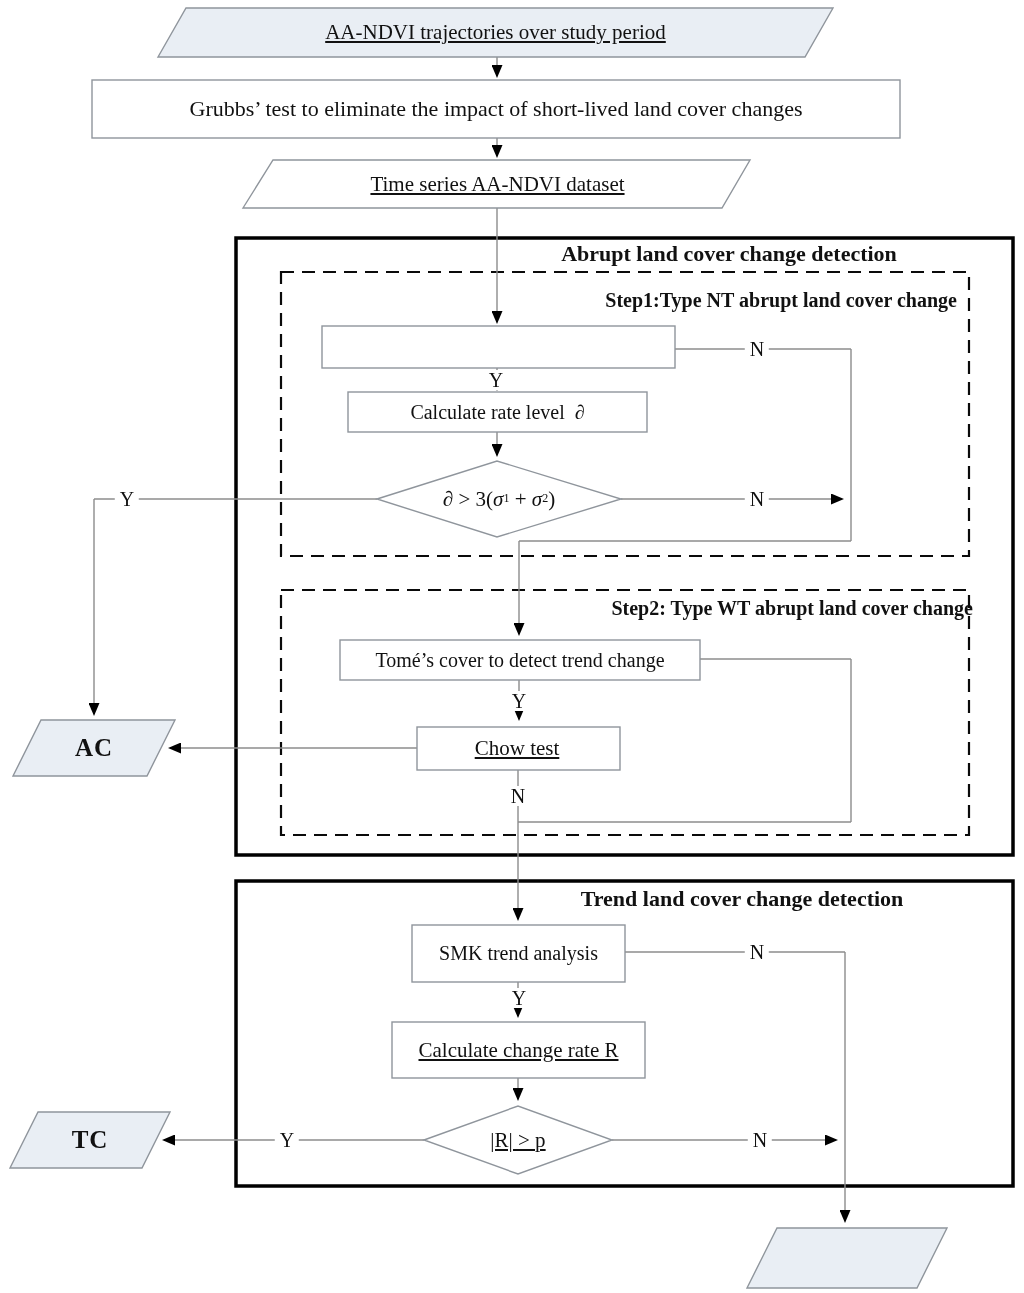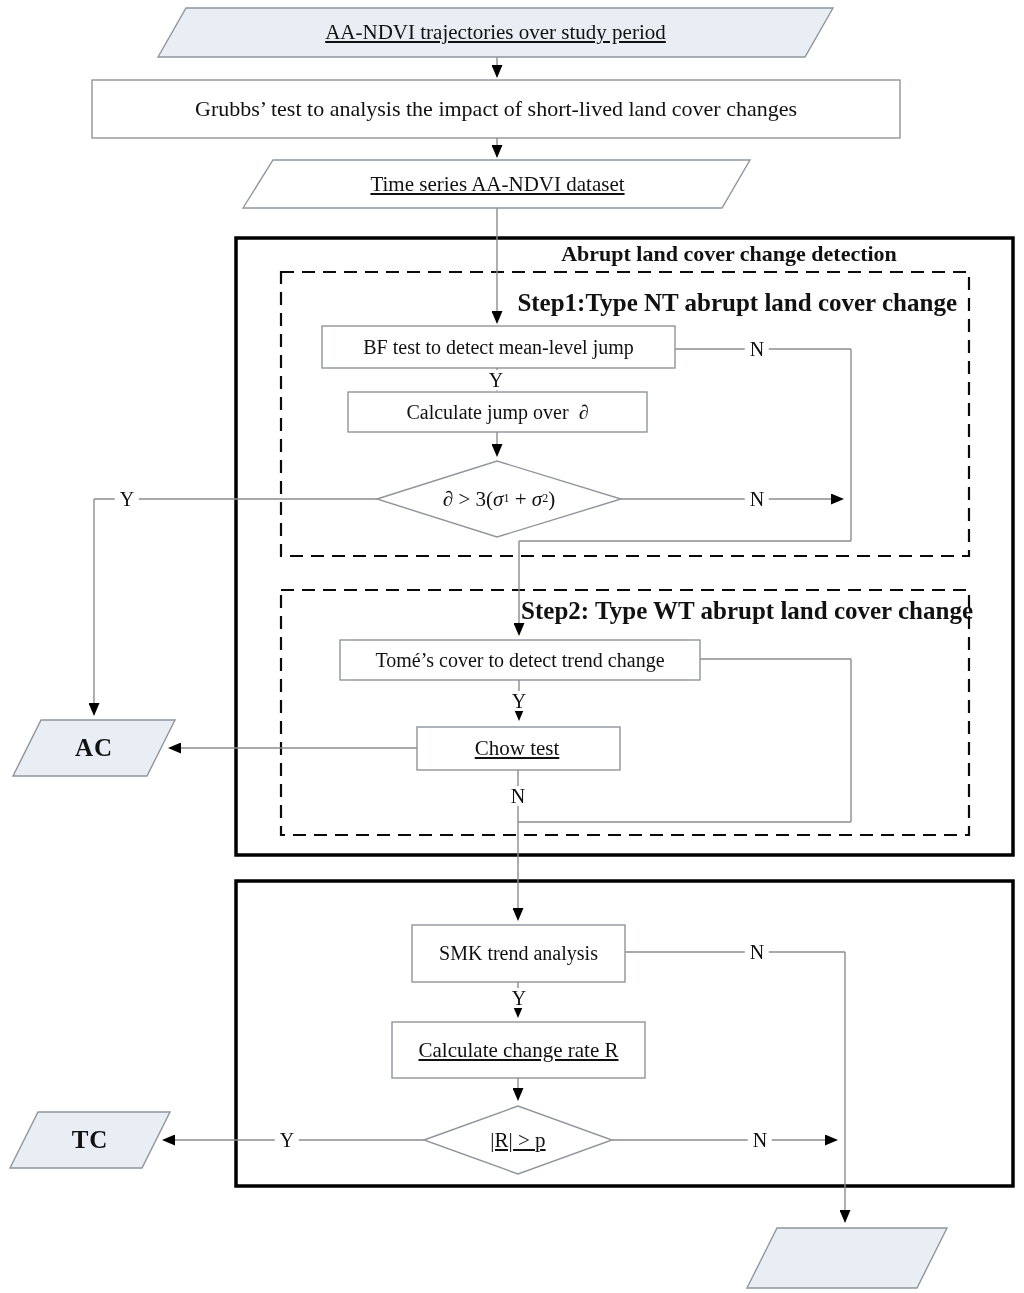--- a/index.html
+++ b/index.html
@@ -8,21 +8,21 @@
     font-family:"Liberation Serif","DejaVu Serif",serif;color:#111;
     overflow:hidden;
   }
   #wires{position:absolute;left:0;top:0;width:1024px;height:1293px;}
   .txt{position:absolute;display:flex;align-items:center;justify-content:center;
        text-align:center;line-height:1.15;}
   .node-label{font-size:21px;text-decoration:underline;}
   .small{font-size:20px;}
   .terminal{font-size:25px;font-weight:bold;letter-spacing:1px;}
   .frame-title{position:absolute;font-weight:bold;font-size:22px;text-align:center;}
-  .step-title{position:absolute;font-weight:bold;font-size:25px;text-align:right;}
+  .step-title{position:absolute;font-weight:bold;font-size:20px;text-align:right;}
   .edge-label{position:absolute;font-size:20px;background:#ffffff;padding:0 5px;
               transform:translate(-50%,-50%);line-height:1;}
   .formula{font-size:21px;}
   .formula span{white-space:pre;}
   .it{font-style:italic;}
   sub{font-size:12px;}
 </style>
 </head>
 <body>
 
@@ -102,27 +102,27 @@
       <rect x="392" y="1022" width="253" height="56" fill="#ffffff"></rect>
       <polygon points="424,1140 518,1106 612,1140 518,1174" fill="#ffffff"></polygon>
       <polygon points="10,1168 38,1112 170,1112 142,1168" fill="#e9eef4"></polygon>
       <polygon points="747,1288 777,1228 947,1228 917,1288" fill="#e9eef4"></polygon>
     </g>
   </svg>
 
   <div class="frame-title" style="left:504px;top:241px;width:450px;">Abrupt land cover change detection</div>
   <div class="step-title" style="left:450px;top:289px;width:507px;">Step1:Type NT abrupt land cover change</div>
   <div class="step-title" style="left:466px;top:597px;width:507px;">Step2: Type WT abrupt land cover change</div>
+  <div class="frame-title" style="left:517px;top:886px;width:450px;">Trend land cover change detection</div>
 
   <div class="txt node-label" style="left:186px;top:8px;width:619px;height:49px;">AA-NDVI trajectories over study period</div>
-  <div class="txt" style="left:92px;top:80px;width:808px;height:58px;font-size:22px;">Grubbs’ test to analysis the impact of short-lived land cover changes</div>
+  <div class="txt" style="left:92px;top:80px;width:808px;height:58px;font-size:22px;">Grubbs’ test to eliminate the impact of short-lived land cover changes</div>
   <div class="txt node-label" style="left:273px;top:160px;width:449px;height:48px;">Time series AA-NDVI dataset</div>
-  <div class="txt small" style="left:322px;top:326px;width:353px;height:42px;">BF test to detect mean-level jump</div>
   <div class="txt small" style="left:348px;top:392px;width:299px;height:40px;">
-    <span>Calculate jump over</span>
+    <span>Calculate rate level</span>
     <span class="it" style="margin-left:10px;">∂</span>
   </div>
   <div class="txt formula" style="left:387px;top:461px;width:224px;height:76px;">
     <span class="it">∂</span>
       <span> &gt; 3(</span>
       <span class="it">σ</span>
       <sub>1</sub>
       <span> + </span>
       <span class="it">σ</span>
       <sub>2</sub>

